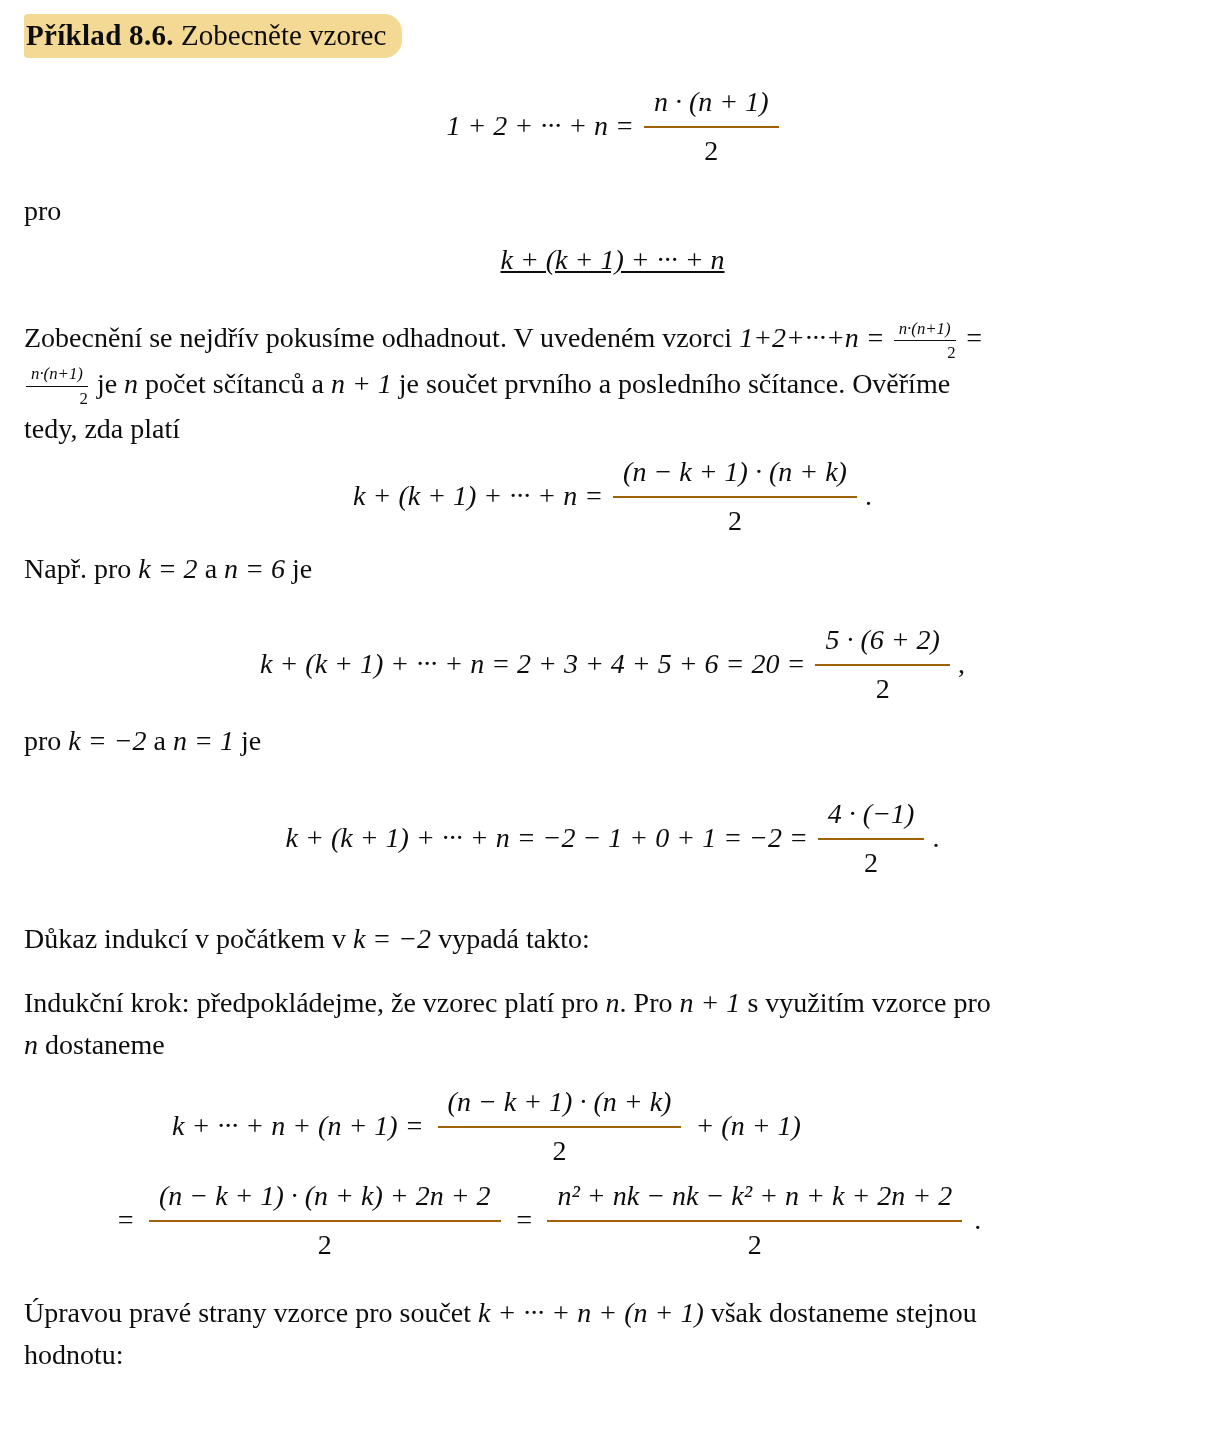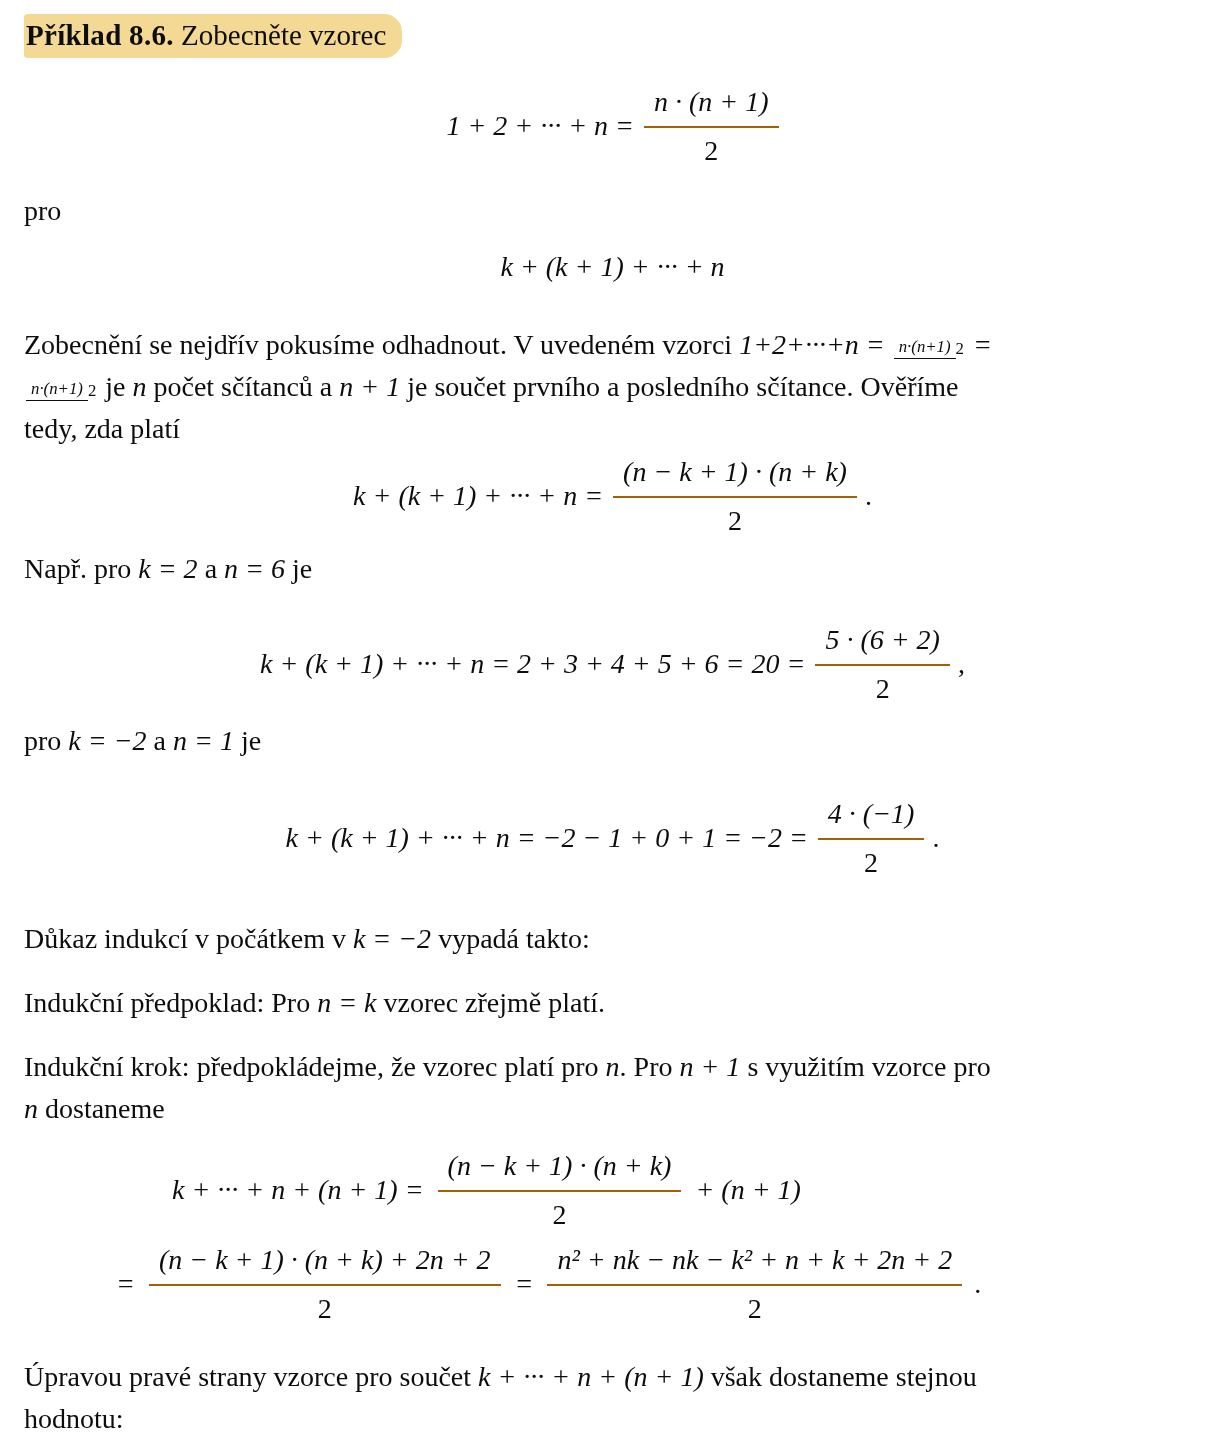--- a/index.html
+++ b/index.html
@@ -17,21 +17,21 @@
   
   .m{font-style:italic;}
   .rm{font-style:normal;}
   .para{line-height:1.5;margin:0;}
   .eq{display:flex;align-items:center;justify-content:center;gap:10px;line-height:1.25;}
   .eqblock{display:block;}
   .eqrow{display:flex;align-items:center;gap:14px;line-height:1.25;margin:8px 0;}
   .frac{display:inline-flex;flex-direction:column;align-items:center;}
   .frac .num{padding:2px 10px 7px;border-bottom:2px solid #a16207;white-space:nowrap;}
   .frac .den{padding-top:5px;}
-  .ifrac{display:inline-flex;align-items:center;vertical-align:middle;font-size:0.60em;line-height:1.15;margin:0 2px;}
+  .ifrac{display:inline-flex;flex-direction:column;align-items:flex-end;vertical-align:middle;font-size:0.60em;line-height:1.15;margin:0 2px;}
   .ifrac .num{padding:0 5px 2px;border-bottom:1.5px solid #0d0d0d;white-space:nowrap;}
   .ifrac .den{padding-top:2px;}
   .post{margin-left:-2px;}
   .ind1{margin-left:148px;}
   .ind2{margin-left:92px;}
   .nowrap{white-space:nowrap;}
 </style>
 </head>
 <body>
 
@@ -44,21 +44,21 @@
   <div class="eq m" style="margin-top:24px;">
     <span>1 + 2 + ··· + n =</span>
     <span class="frac">
       <span class="num">n · (n + 1)</span>
       <span class="den rm">2</span>
     </span>
   </div>
 
   <p class="para" style="margin-top:22px;">pro</p>
 
-  <div class="eq m" style="margin-top:17px;">
+  <div class="eq m" style="margin-top:10px;text-decoration:underline;">
     <span>k + (k + 1) + ··· + n</span>
   </div>
 
   <div class="para" style="margin-top:40px;">
     <div class="nowrap">
       <span class="rm">Zobecnění se nejdřív pokusíme odhadnout. V uvedeném vzorci </span><span class="m">1+2+···+n = </span><span class="ifrac m">
           <span class="num">n·(n+1)</span>
           <span class="den rm">2</span>
         </span><span class="m"> =</span>
     </div>
@@ -99,21 +99,20 @@
     <span>k + (k + 1) + ··· + n = −2 − 1 + 0 + 1 = −2 =</span>
     <span class="frac">
       <span class="num">4 · (−1)</span>
       <span class="den rm">2</span>
     </span>
     <span class="post rm">.</span>
   </div>
 
   <p class="para" style="margin-top:38px;"><span class="rm">Důkaz indukcí v počátkem v </span><span class="m">k = −2</span><span class="rm"> vypadá takto:</span></p>
 
-  <p class="para" style="margin-top:22px;"><span class="rm">Indukční předpoklad: Pro </span><span class="m">n = k</span><span class="rm"> vzorec zřejmě platí.</span></p>
 
   <div class="para" style="margin-top:22px;">
     <div class="nowrap">
       <span class="rm">Indukční krok: předpokládejme, že vzorec platí pro </span><span class="m">n</span><span class="rm">. Pro </span><span class="m">n + 1</span><span class="rm"> s využitím vzorce pro</span>
     </div>
     <div>
       <span class="m">n</span><span class="rm"> dostaneme</span>
     </div>
   </div>
 

